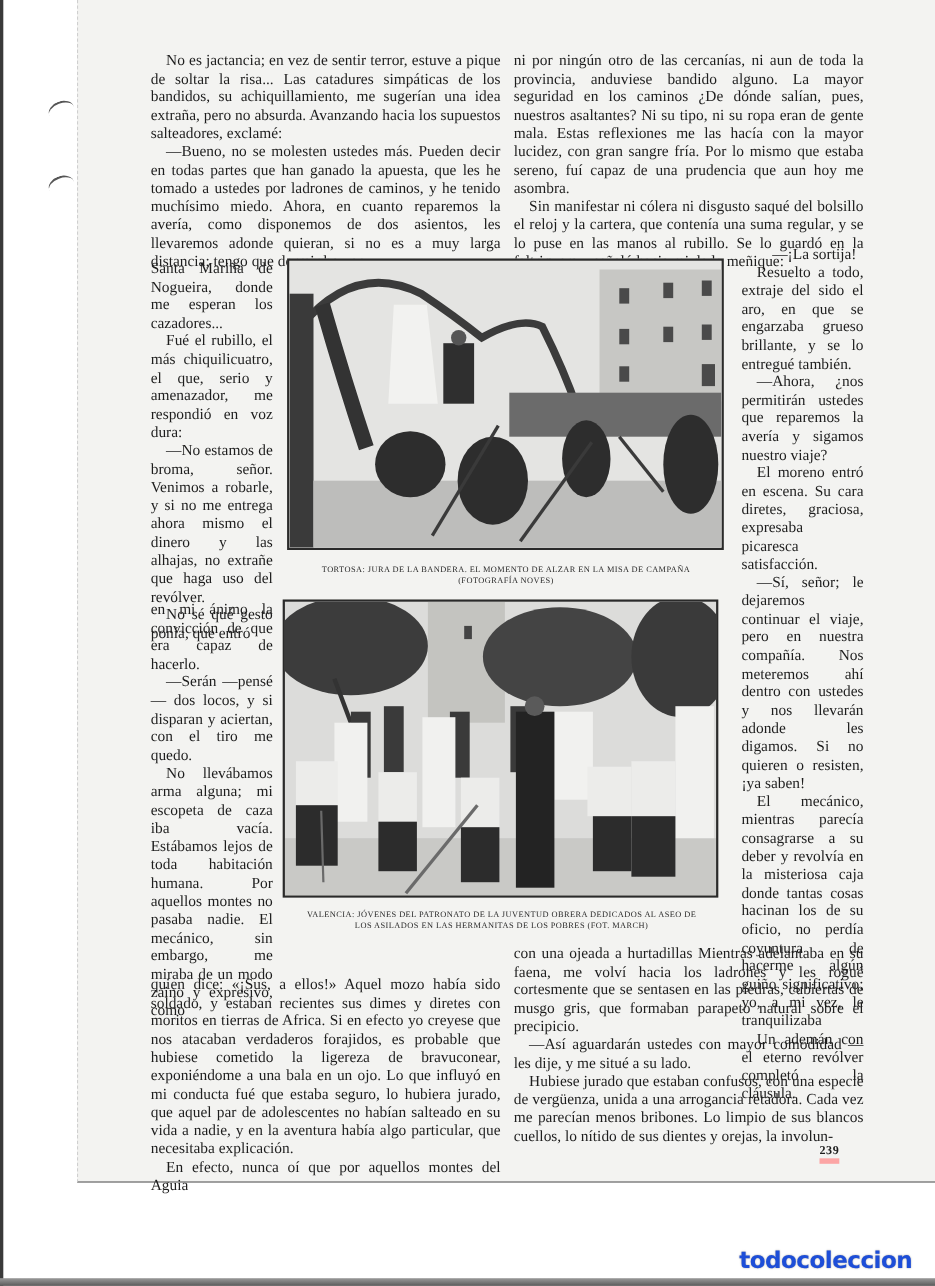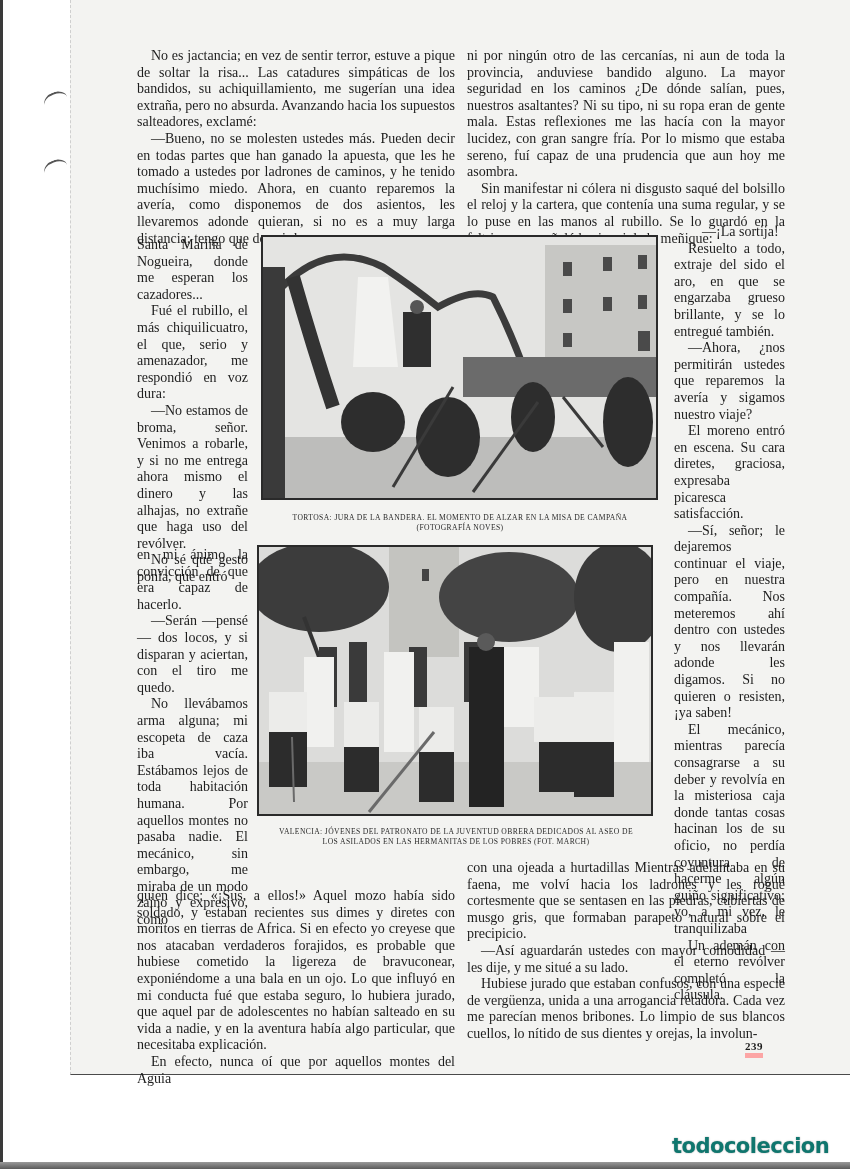--- a/index.html
+++ b/index.html
@@ -32,21 +32,21 @@
 
   .figure { position: absolute; background: #d9d9d6; border: 2px solid #2a2a2a; overflow: hidden; }
   #fig-1 { left: 261px; top: 235px; width: 397px; height: 265px; }
   #fig-2 { left: 257px; top: 545px; width: 396px; height: 271px; }
 
   .caption { position: absolute; font-size: 7.6px; letter-spacing: 0.4px; text-align: center; color: #2a2a2a; line-height: 10px; }
   #cap-1 { left: 255px; top: 513px; width: 410px; }
   #cap-2 { left: 250px; top: 827px; width: 412px; }
 
   .page-number { position: absolute; left: 745px; top: 1040px; font-size: 11px; font-weight: bold; letter-spacing: 0.5px; border-bottom: 5px solid #fca5a5; padding-bottom: 1px; }
-  .watermark { position: absolute; left: 672px; top: 1134px; font-family: "DejaVu Sans", sans-serif; font-size: 21px; font-weight: bold; color: #0f766e; letter-spacing: -0.5px; text-shadow: 0 0 2px #c8c8c8, 0 0 1px #aaaaaa; }
+  .watermark { position: absolute; left: 672px; top: 1134px; font-family: "DejaVu Sans", sans-serif; font-size: 21px; font-weight: bold; color: #1d4ed8; letter-spacing: -0.5px; text-shadow: 0 0 2px #c8c8c8, 0 0 1px #aaaaaa; }
 </style>
 </head>
 <body>
 
 <div class="scan-edge-left"></div>
 <div class="gutter-mark" style="top:92px"></div>
 <div class="gutter-mark" style="top:160px"></div>
 
 <div class="page"></div>
 

